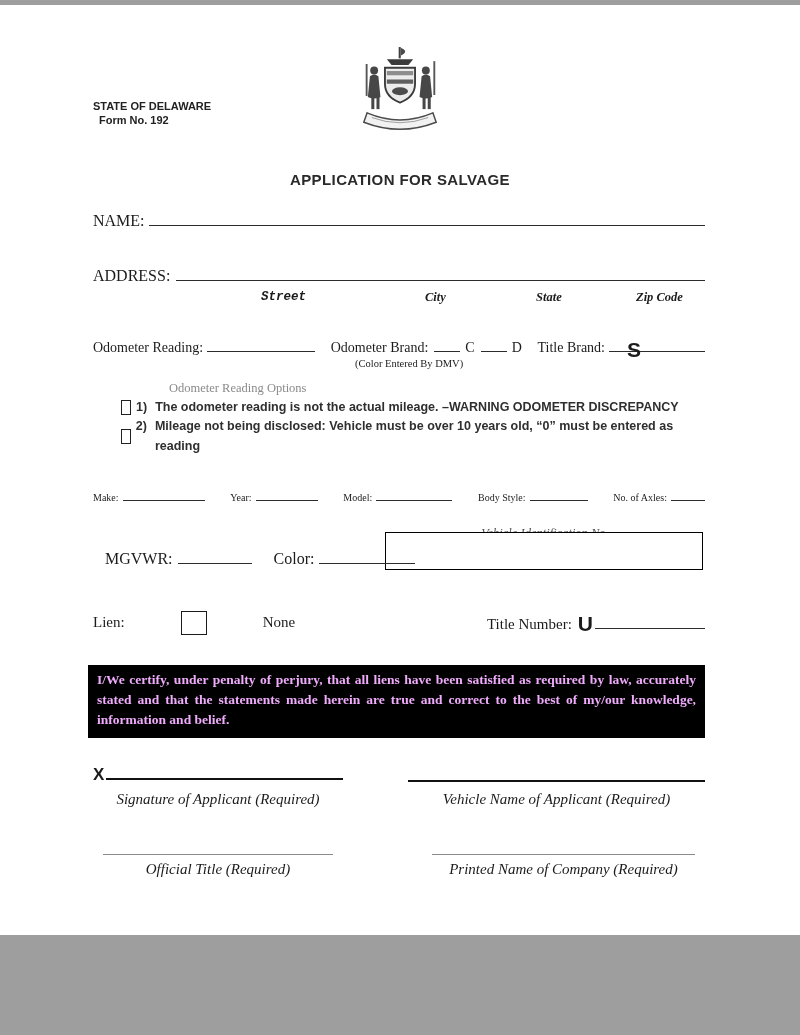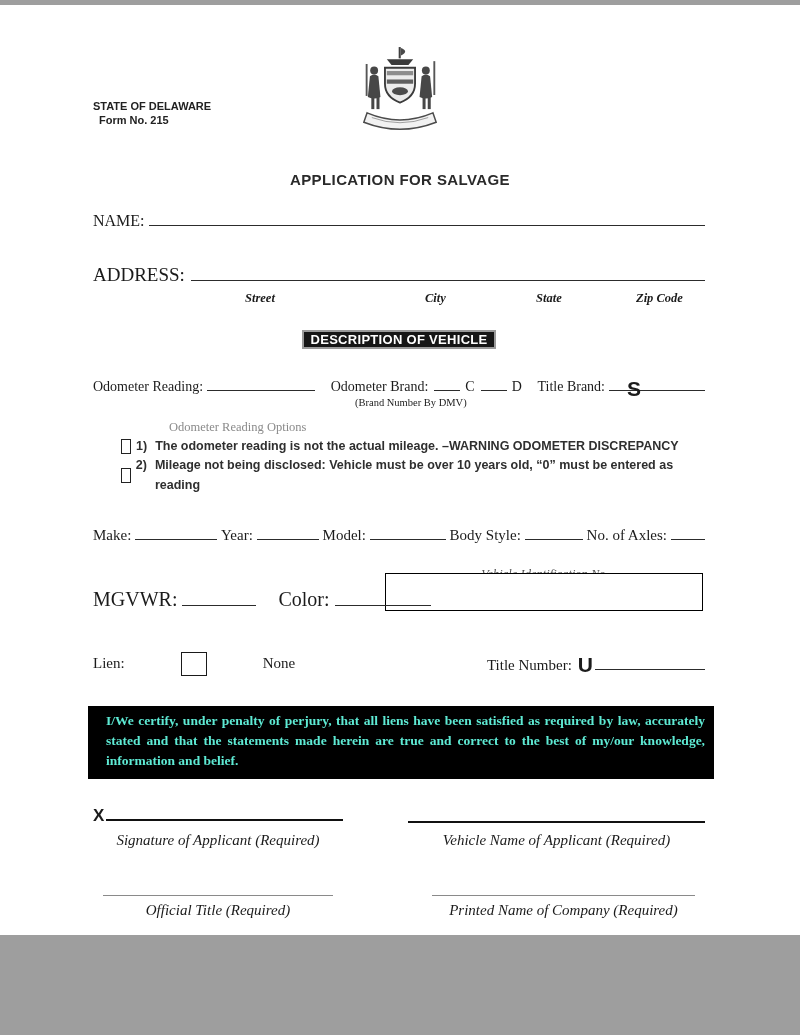--- a/index.html
+++ b/index.html
@@ -15,75 +15,75 @@
   .state-block .l2{padding-left:6px;}
   .seal{position:absolute;left:50%;top:40px;transform:translateX(-50%);}
   .form-title{text-align:center;font-family:"Liberation Sans",sans-serif;font-weight:bold;font-size:15px;color:#2a2a2a;letter-spacing:.4px;line-height:1.45;margin-top:14px;}
   
   .u{display:inline-block;border-bottom:1.5px solid #2c2c2c;height:16px;vertical-align:baseline;}
   .lbl{font-weight:normal;}
   .row{display:flex;align-items:baseline;}
   .instr{font-weight:bold;font-size:12.5px;margin-top:40px;}
   .name-row{margin-top:18px;font-size:16px;font-weight:bold;}
   .name-row .u{flex:1;margin-left:4px;}
-  .addr-row{margin-top:34px;font-size:19px;font-weight:bold;text-align:right;}
+  .addr-row{margin-top:34px;font-size:16px;font-weight:bold;text-align:right;}
   .addr-row .u{flex:1;margin-left:6px;}
   .addr-sub{position:relative;height:22px;font-style:italic;font-weight:bold;font-size:12.5px;margin-top:2px;}
   .addr-sub span{position:absolute;top:3px;}
-  .as-street{left:152px;} .as-city{left:332px;} .as-state{left:443px;} .as-zip{left:543px;}
+  .as-street{left:168px;font-family:Liberation Mono, monospace;} .as-city{left:332px;} .as-state{left:443px;} .as-zip{left:543px;}
   
   .desc-head{text-align:center;margin-top:20px;}
   .desc-head span{background:#161616;color:#ffffff;font-family:"Liberation Sans",sans-serif;font-weight:bold;font-size:13px;padding:2px 8px;letter-spacing:.3px;box-shadow:0 0 0 2px #9a9a9a inset;}
   
   .odo-row{margin-top:26px;font-size:14px;font-weight:bold;display:flex;align-items:baseline;justify-content:space-between;white-space:nowrap;}
   .odo-row .seg{display:flex;align-items:baseline;}
   .big-letter{font-family:"Liberation Sans",sans-serif;font-weight:bold;font-size:21px;line-height:0;position:relative;top:2px;}
   .tb-line{width:96px;position:relative;margin-left:4px;}
   .tb-line .big-letter{position:absolute;left:18px;bottom:1px;top:auto;}
   .brand-note{font-size:10.5px;font-weight:normal;margin:2px 0 0 262px;}
   .opt-label{color:#8a8a8a;font-size:12.5px;margin:12px 0 2px 76px;}
   .opt{display:flex;align-items:baseline;margin-left:28px;font-family:"Liberation Sans",sans-serif;font-weight:bold;font-size:12.5px;color:#2f2f2f;line-height:1.55;}
   .chk{display:inline-block;width:8px;height:13px;border:1.6px solid #222;margin-right:5px;align-self:center;}
   .opt .num{margin-right:8px;}
   
-  .make-row{margin-top:28px;font-size:15px;font-weight:bold;display:flex;align-items:baseline;justify-content:space-between;white-space:nowrap;}
+  .make-row{margin-top:28px;font-size:10px;font-weight:bold;display:flex;align-items:baseline;justify-content:space-between;white-space:nowrap;}
   .make-row .u{margin-left:4px;}
   
   .vin-block{position:relative;height:84px;margin-top:2px;}
   .vin-label{position:absolute;left:292px;top:21px;width:320px;text-align:center;font-style:italic;font-size:12.5px;color:#555;}
   .vin-box{position:absolute;left:292px;top:27px;width:318px;height:38px;border:1.6px solid #000;background:#fff;box-sizing:border-box;}
-  .mgvwr-row{position:absolute;left:0;top:42px;font-size:20px;font-weight:bold;display:flex;align-items:baseline;}
+  .mgvwr-row{position:absolute;left:12px;top:42px;font-size:16px;font-weight:bold;display:flex;align-items:baseline;}
   
   .lien-row{margin-top:22px;display:flex;align-items:center;justify-content:space-between;font-size:15px;font-weight:bold;}
   .lien-left{display:flex;align-items:center;gap:48px;}
   .lien-box{display:inline-block;width:24px;height:22px;border:1.8px solid #1a1a1a;margin:0 8px;}
   .tn-right{display:flex;align-items:baseline;}
   .tn-right .big-letter{margin-left:6px;}
   .tn-right .u{width:110px;margin-left:2px;}
   
-  .cert{background:#000;color:#5eead4;font-weight:bold;font-size:13.5px;line-height:1.5;text-align:justify;padding:5px 9px 7px 18px;margin:30px 0 0 -5px;width:calc(100% - 13px);}
+  .cert{background:#000;color:#f0abfc;font-weight:bold;font-size:13.5px;line-height:1.5;text-align:justify;padding:5px 9px 7px 9px;margin:30px 0 0 -5px;width:calc(100% - 13px);}
   
   .sig-grid{display:grid;grid-template-columns:250px 1fr;column-gap:65px;margin-top:24px;}
   .sig-line{display:flex;align-items:baseline;}
   .sig-x{font-family:"Liberation Sans",sans-serif;font-weight:bold;font-size:17px;}
   .sig-line .u{flex:1;border-bottom:2px solid #111;margin-left:2px;}
   .u-full{display:block;border-bottom:2px solid #111;height:18px;}
   .sig-cap{font-style:italic;font-size:15px;text-align:center;margin-top:6px;}
   .sig-grid2{display:grid;grid-template-columns:250px 1fr;column-gap:79px;margin-top:30px;}
   .u-thin{display:block;border-bottom:1px solid #8a8a8a;height:16px;margin:0 10px;}
 </style>
 </head>
 <body>
 
 <div class="page">
 
   <div class="hdr">
     <div class="state-block">
       <div>STATE OF DELAWARE</div>
-      <div class="l2">Form No. 215</div>
+      <div class="l2">Form No. 192</div>
     </div>
     <div class="seal">
       <svg width="94" height="100" viewBox="0 0 100 106" aria-hidden="true">
         <rect x="48.6" y="2" width="2.2" height="12" fill="#3e3e3e"></rect>
         <path d="M51 3 q9 3.5 0 8 z" fill="#4a4a4a"></path>
         <path d="M36 15 h28 l-5 6 h-18 z" fill="#3a3a3a"></path>
         <path d="M34 24 h32 v17 q0 14 -16 20 q-16 -6 -16 -20 z" fill="#ececec" stroke="#3c3c3c" stroke-width="2"></path>
         <rect x="36" y="27.5" width="28" height="4.5" fill="#8d8d8d"></rect>
         <rect x="36" y="36.5" width="28" height="4.5" fill="#5f5f5f"></rect>
         <ellipse cx="50" cy="49" rx="8.5" ry="4.2" fill="#4c4c4c"></ellipse>
@@ -123,44 +123,41 @@
       <span class="lbl">ADDRESS:</span>
       <span class="u"></span>
     </div>
     <div class="addr-sub">
       <span class="as-street">Street</span>
       <span class="as-city">City</span>
       <span class="as-state">State</span>
       <span class="as-zip">Zip Code</span>
     </div>
 
-    <div class="desc-head">
-      <span>DESCRIPTION OF VEHICLE</span>
-    </div>
 
     <div class="odo-row">
       <span class="seg">
         <span class="lbl">Odometer Reading:</span>
         <span class="u" style="width:108px;margin-left:4px;"></span>
       </span>
       <span class="seg">
         <span class="lbl">Odometer Brand:</span>
         <span class="u" style="width:26px;margin-left:6px;"></span>
         <span class="lbl" style="margin-left:5px;">C</span>
         <span class="u" style="width:26px;margin-left:6px;"></span>
         <span class="lbl" style="margin-left:5px;">D</span>
       </span>
       <span class="seg">
         <span class="lbl">Title Brand:</span>
         <span class="u tb-line">
             <span class="big-letter">S</span>
           </span>
       </span>
     </div>
-    <div class="brand-note">(Brand Number By DMV)</div>
+    <div class="brand-note">(Color Entered By DMV)</div>
 
     <div class="opt-label">Odometer Reading Options</div>
     <div class="opt">
       <span class="chk"></span>
       <span class="num">1)</span>
       <span>The odometer reading is not the actual mileage. –WARNING ODOMETER DISCREPANCY</span>
     </div>
     <div class="opt">
       <span class="chk"></span>
       <span class="num">2)</span>

